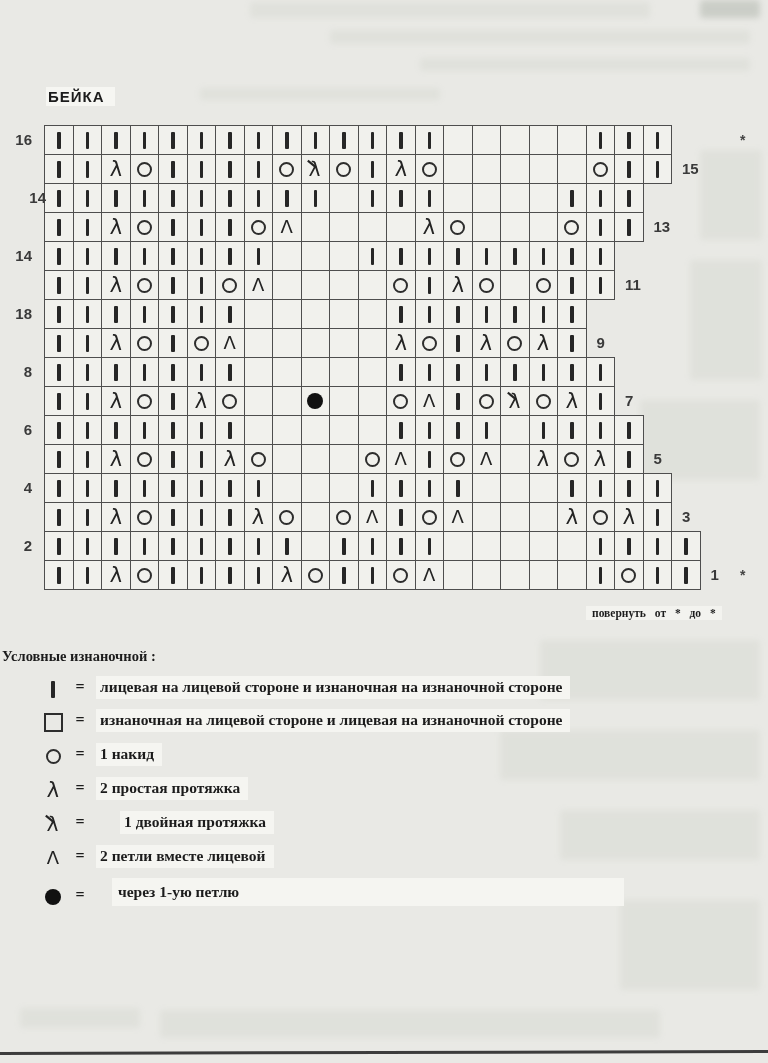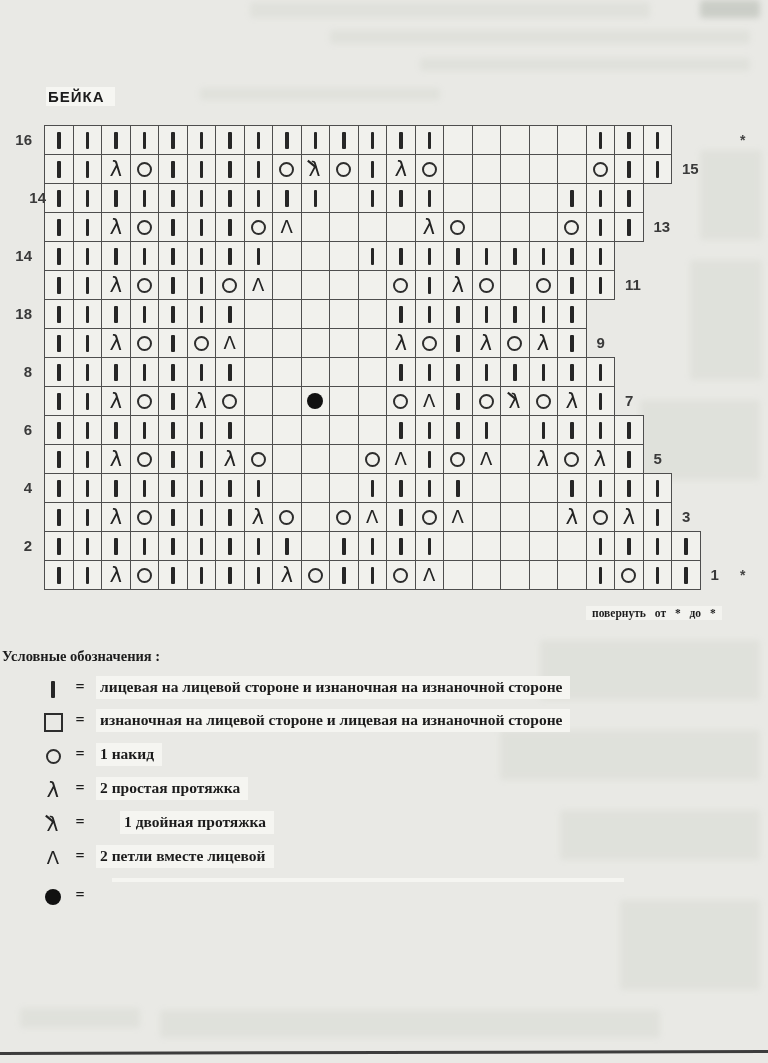--- a/index.html
+++ b/index.html
@@ -952,21 +952,21 @@
     </div>
     <div class="cell" style="left: 671px; top: 560px; width: 29.5px; height: 30px;">
       <span class="sym-k"></span>
     </div>
     <div class="rownum right" style="top: 560px; left: 710.5px;">1</div>
     <div class="star" style="left: 740px; top: 567px;">*</div>
   </div>
 
 <div class="repeat-note">повернуть от  *   до  *</div>
 
-<div class="legend-heading">Условные обозначения  :</div>
+<div class="legend-heading">Условные изнаночной  :</div>
 <div id="legend">
     <div class="leg-sym" style="left: 36px; top: 676px; height: 26px;">
       <span class="sym-k"></span>
     </div>
     <div class="leg-eq" style="top: 678px;">=</div>
     <div class="leg-text" style="top: 676px;">лицевая на лицевой стороне и изнаночная на изнаночной стороне</div>
     <div class="leg-sym" style="left: 36px; top: 709px; height: 26px;">
       <span class="sym-p"></span>
     </div>
     <div class="leg-eq" style="top: 711px;">=</div>
@@ -991,15 +991,16 @@
     </div>
     <div class="leg-eq" style="top: 847px;">=</div>
     <div class="leg-text" style="top: 845px;">2 петли вместе лицевой</div>
     <div class="leg-sym" style="left: 36px; top: 884px; height: 26px;">
       <span class="sym-b"></span>
     </div>
     <div class="leg-eq" style="top: 886px;">=</div>
   </div>
 
 <div class="bobble-text">
+    <div>через 1-ую петлю</div>
   </div>
 
 <div class="bottom-rule"></div>
 
 </body></html>

